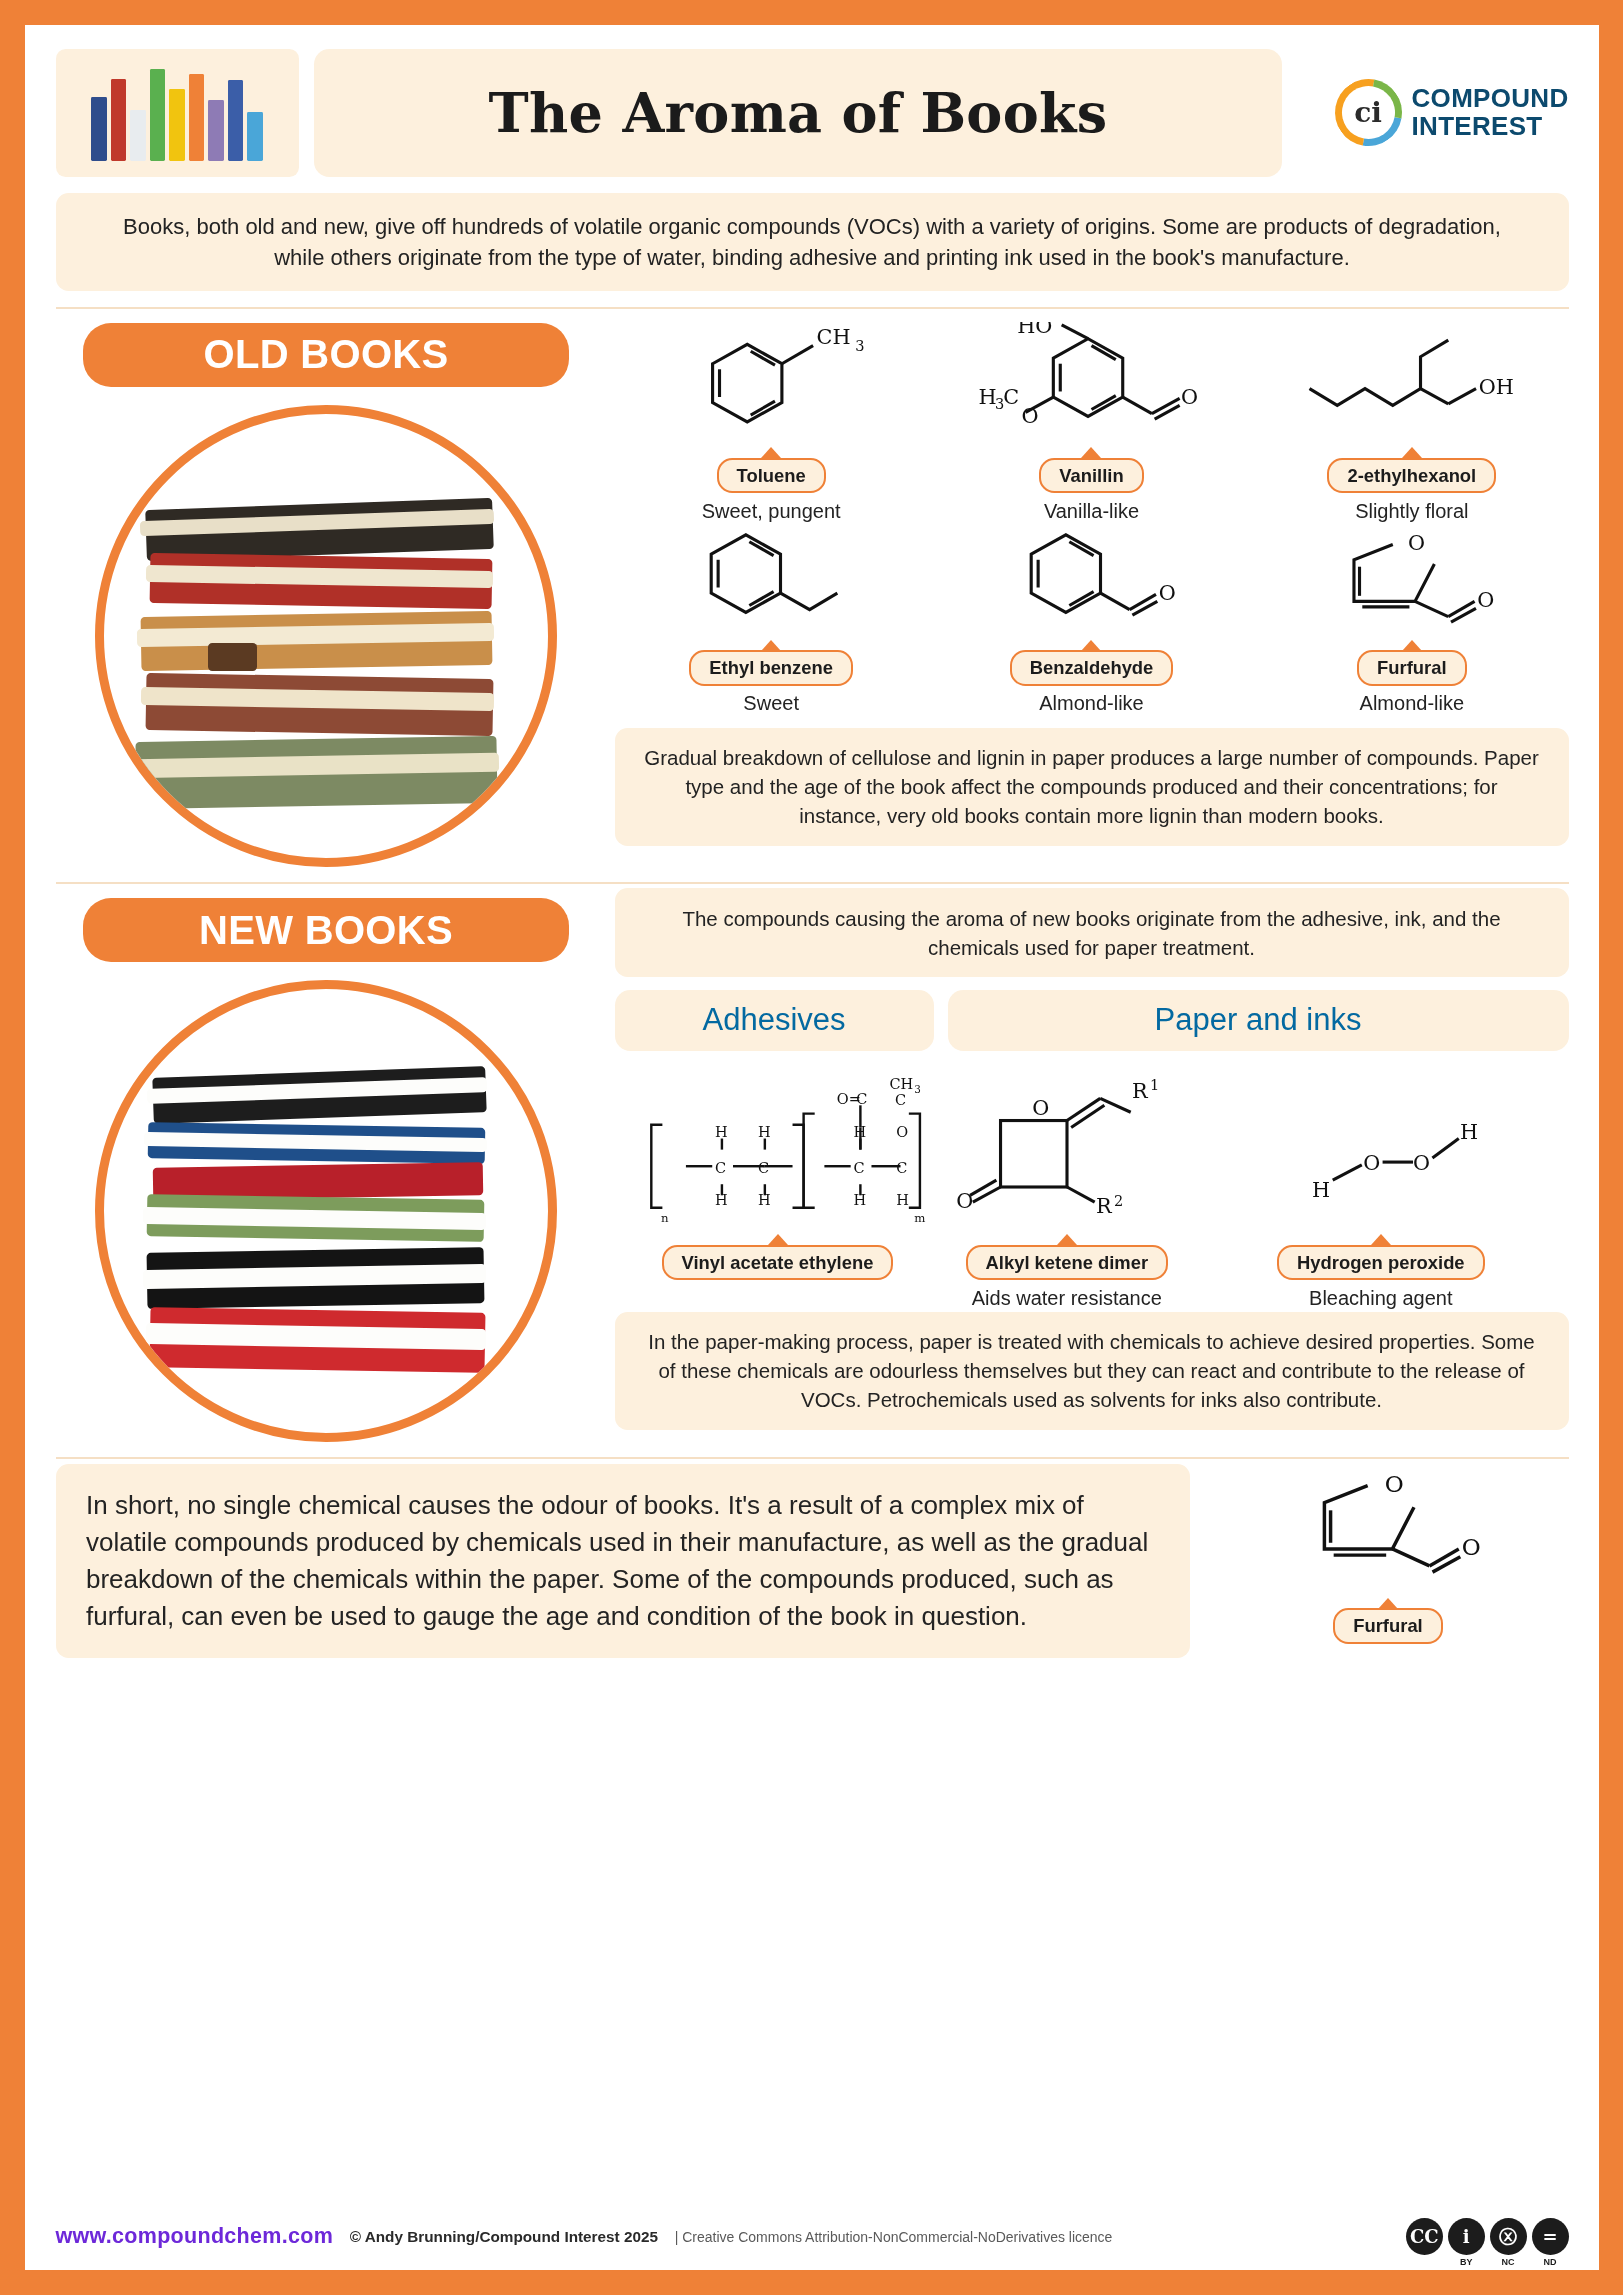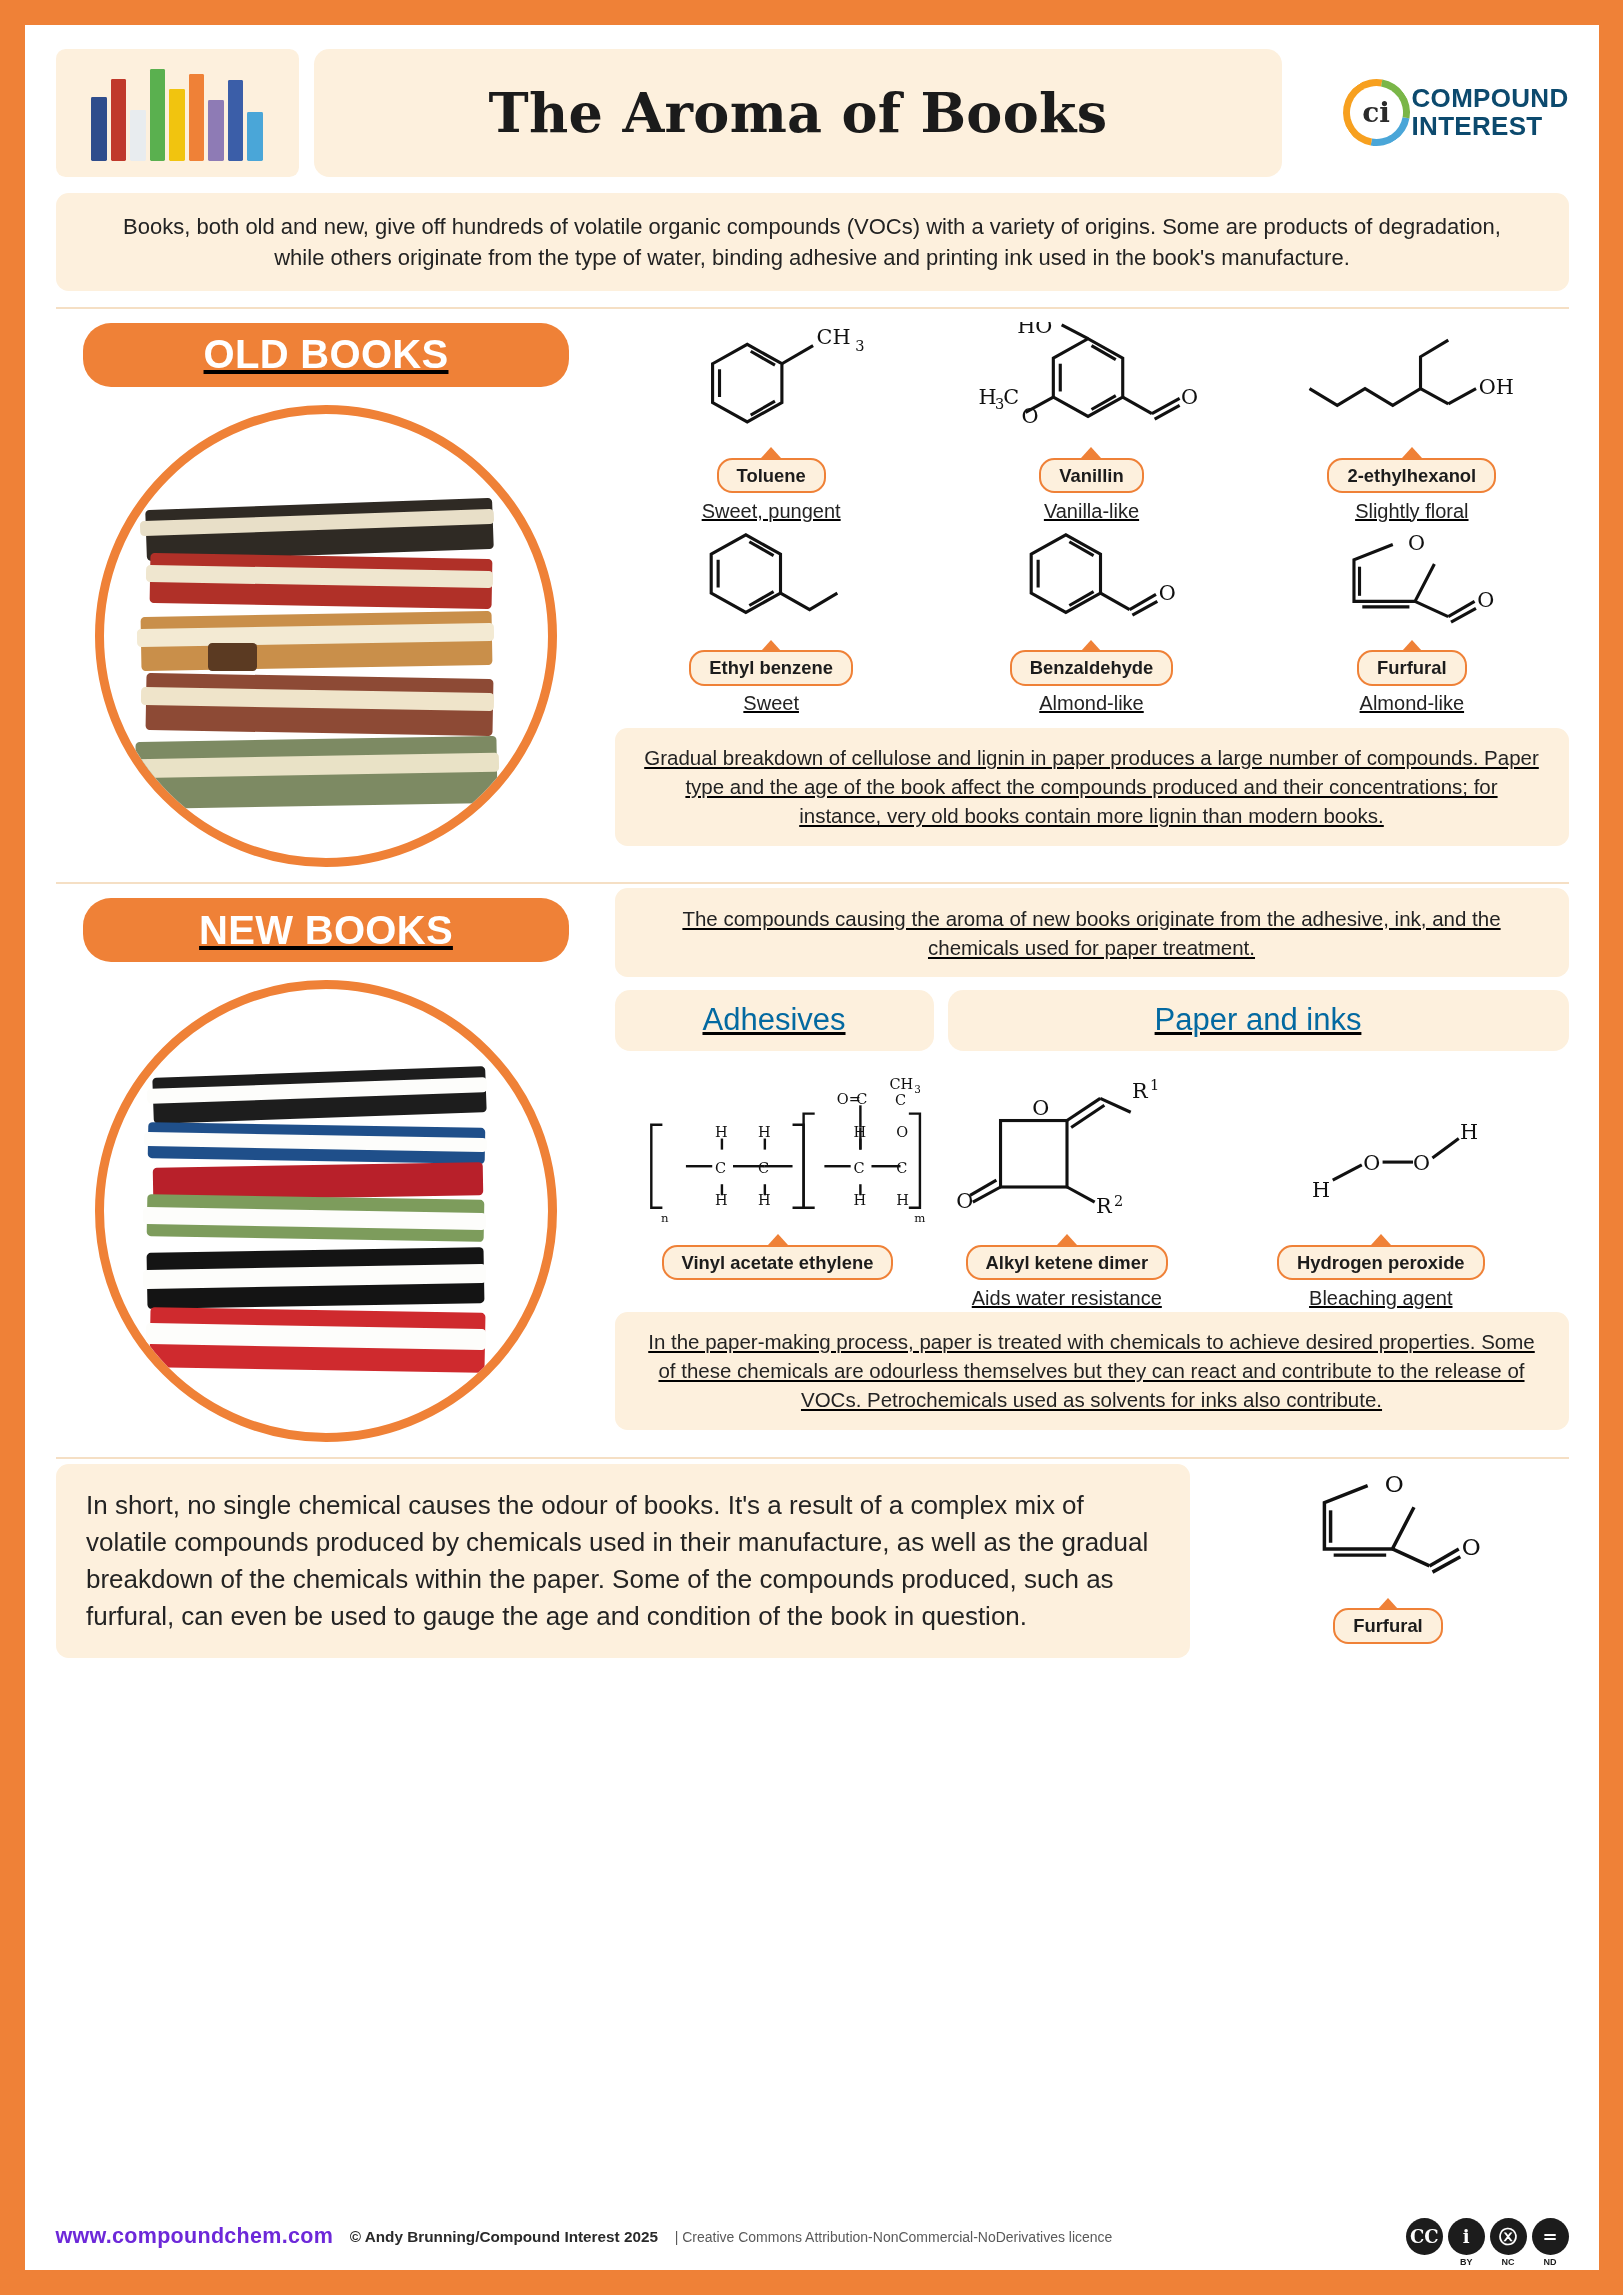--- a/index.html
+++ b/index.html
@@ -68,21 +68,21 @@
     font-weight: bold;
     font-size: 54px;
     color: #1b1b1b;
     letter-spacing: 0.3px;
   }
   .brand {
     width: 271px;
     height: 128px;
     display: flex;
     align-items: center;
-    gap: 2px;
+    gap: 10px;
     justify-content: flex-end;
   }
   .ci-mark {
     width: 67px; height: 67px;
     border-radius: 50%;
     background: #ffffff;
     position: relative;
     flex: 0 0 auto;
   }
   .ci-ring {
@@ -125,21 +125,21 @@
   }
 
   .divider {
     height: 2.1px;
     background: #f5dfc4;
     margin: 15.3px 0 4.2px 0;
     flex: 0 0 auto;
   }
 
   
-  .section { display: flex; gap: 18px; flex: 0 0 auto; text-decoration: underline; }
+  .section { display: flex; gap: 18px; flex: 0 0 auto; }
   .left-col { width: 541px; flex: 0 0 auto; }
   .right-col { flex: 1; min-width: 0; }
 
   .section-pill {
     background: #ef8137;
     border-radius: 28px;
     height: 64px;
     width: 486px;
     margin: 9.7px auto 0 auto;
     display: flex;

